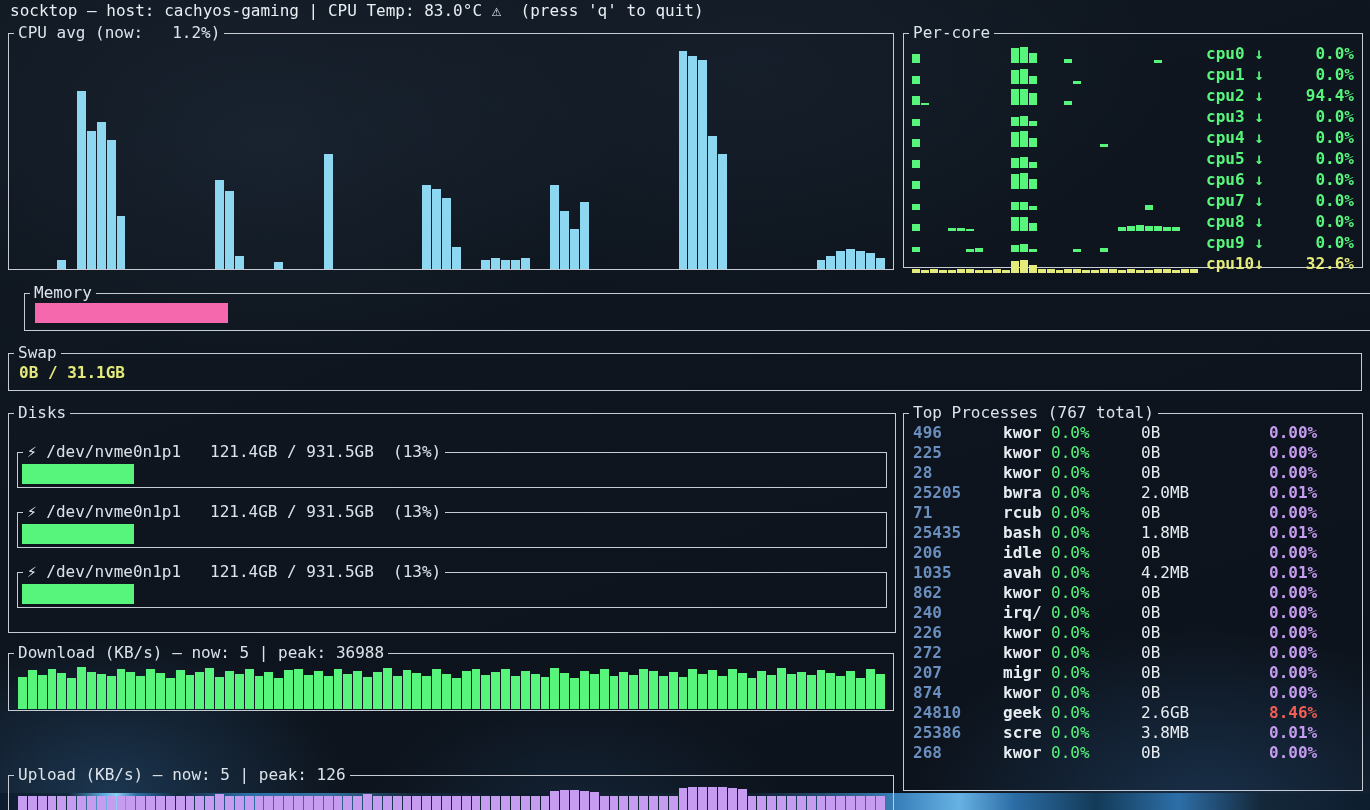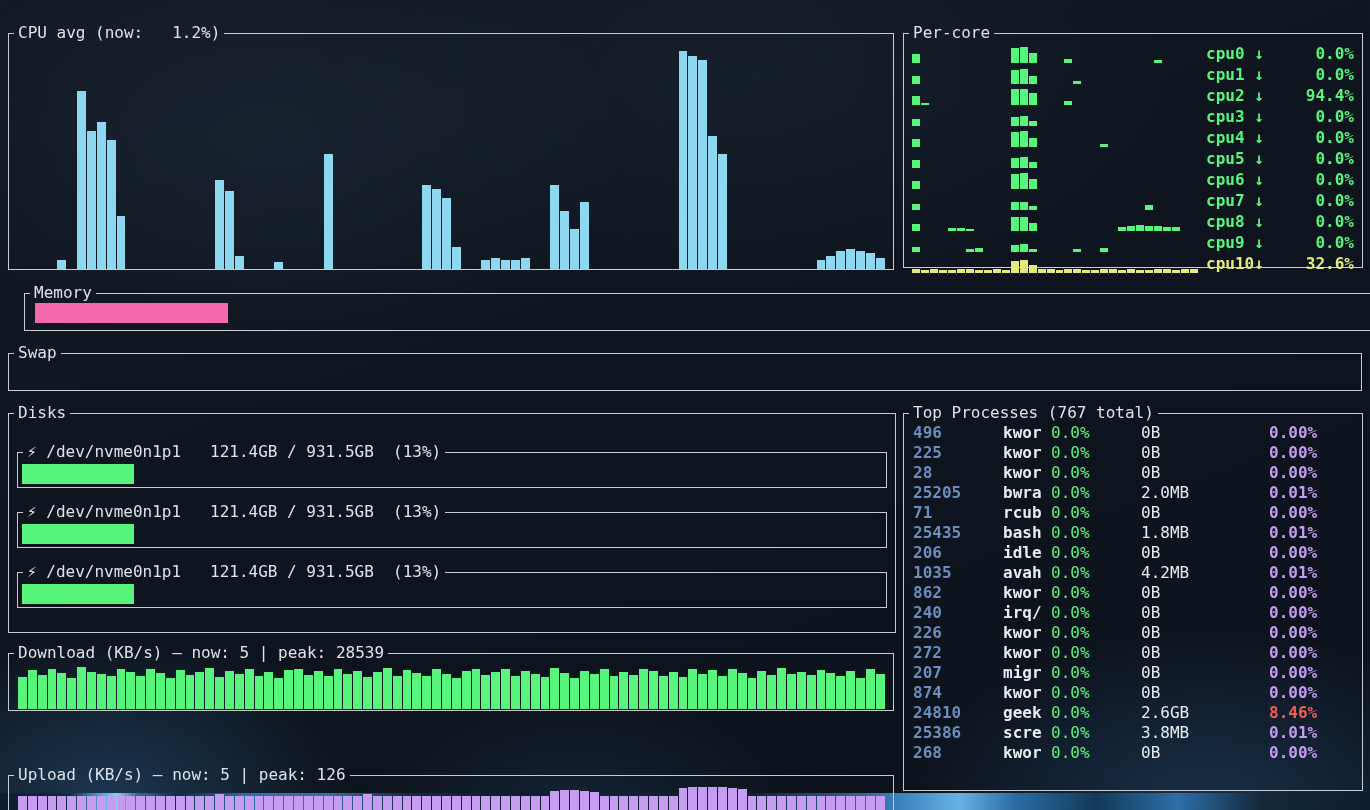--- a/index.html
+++ b/index.html
@@ -48,20 +48,21 @@
   .pmemp{color:#c69cf1;font-weight:bold;}
 </style>
 </head>
 <body>
 
 <div class="screen">
   <div class="wallpaper"></div>
 
   <div class="terminal">
 
+    <div class="titlebar"><span>socktop — host: cachyos-gaming | CPU Temp: 83.0°C </span><span>⚠</span><span>  (press 'q' to quit)</span></div>
 
     <fieldset style="left:8px;top:23px;width:886px;height:247px;">
       <legend>CPU avg (now:   1.2%)</legend>
       <div id="cpu-chart" class="chart">
           <div class="bar" style="background: rgb(142, 215, 241); height: 0%;"></div>
           <div class="bar" style="background: rgb(142, 215, 241); height: 0%;"></div>
           <div class="bar" style="background: rgb(142, 215, 241); height: 0%;"></div>
           <div class="bar" style="background: rgb(142, 215, 241); height: 0%;"></div>
           <div class="bar" style="background: rgb(142, 215, 241); height: 4%;"></div>
           <div class="bar" style="background: rgb(142, 215, 241); height: 0%;"></div>
@@ -566,20 +567,24 @@
     <fieldset style="left:24px;top:283px;width:1354px;height:48px;">
       <legend>Memory</legend>
       <div class="gauge">
         <div class="fill" style="width: 14.5%; background: rgb(246, 104, 174);"></div>
         <div class="glabel" style="color: rgb(246, 104, 174);">4.5GB / 31.1GB</div>
       </div>
     </fieldset>
 
     <fieldset style="left:8px;top:343px;width:1354px;height:48px;">
       <legend>Swap</legend>
+      <div class="gauge">
+        <div class="fill" style="width: 0%; background: rgb(229, 235, 122);"></div>
+        <div class="glabel" style="color: rgb(229, 235, 122);">0B / 31.1GB</div>
+      </div>
     </fieldset>
 
     <fieldset style="left:8px;top:403px;width:888px;height:230px;">
       <legend>Disks</legend>
       <div id="disk-entries">
           <fieldset class="disk-box" style="top: 19px;">
             <legend>⚡ /dev/nvme0n1p1   121.4GB / 931.5GB  (13%)</legend>
             <div class="gauge">
               <div class="fill" style="width: 13%; background: rgb(87, 245, 124);"></div>
               <div class="glabel" style="color: rgb(87, 245, 124);">13%</div>
@@ -621,21 +626,21 @@
             <div class="proc-row"><span class="pid">207</span><span class="pname">migr</span><span class="pcpu">0.0%</span><span class="pmem">0B</span><span class="pmemp">0.00%</span></div>
             <div class="proc-row"><span class="pid">874</span><span class="pname">kwor</span><span class="pcpu">0.0%</span><span class="pmem">0B</span><span class="pmemp">0.00%</span></div>
             <div class="proc-row"><span class="pid">24810</span><span class="pname">geek</span><span class="pcpu">0.0%</span><span class="pmem">2.6GB</span><span class="pmemp" style="color: rgb(242, 95, 85);">8.46%</span></div>
             <div class="proc-row"><span class="pid">25386</span><span class="pname">scre</span><span class="pcpu">0.0%</span><span class="pmem">3.8MB</span><span class="pmemp">0.01%</span></div>
             <div class="proc-row"><span class="pid">268</span><span class="pname">kwor</span><span class="pcpu">0.0%</span><span class="pmem">0B</span><span class="pmemp">0.00%</span></div>
           </div>
       </div>
     </fieldset>
 
     <fieldset style="left:8px;top:643px;width:886px;height:68px;">
-      <legend>Download (KB/s) — now: 5 | peak: 28539</legend>
+      <legend>Download (KB/s) — now: 5 | peak: 36988</legend>
       <div id="dl-chart" class="chart">
           <div class="bar" style="background: rgb(87, 245, 124); height: 72%;"></div>
           <div class="bar" style="background: rgb(87, 245, 124); height: 88%;"></div>
           <div class="bar" style="background: rgb(87, 245, 124); height: 78%;"></div>
           <div class="bar" style="background: rgb(87, 245, 124); height: 92%;"></div>
           <div class="bar" style="background: rgb(87, 245, 124); height: 82%;"></div>
           <div class="bar" style="background: rgb(87, 245, 124); height: 70%;"></div>
           <div class="bar" style="background: rgb(87, 245, 124); height: 95%;"></div>
           <div class="bar" style="background: rgb(87, 245, 124); height: 85%;"></div>
           <div class="bar" style="background: rgb(87, 245, 124); height: 80%;"></div>

